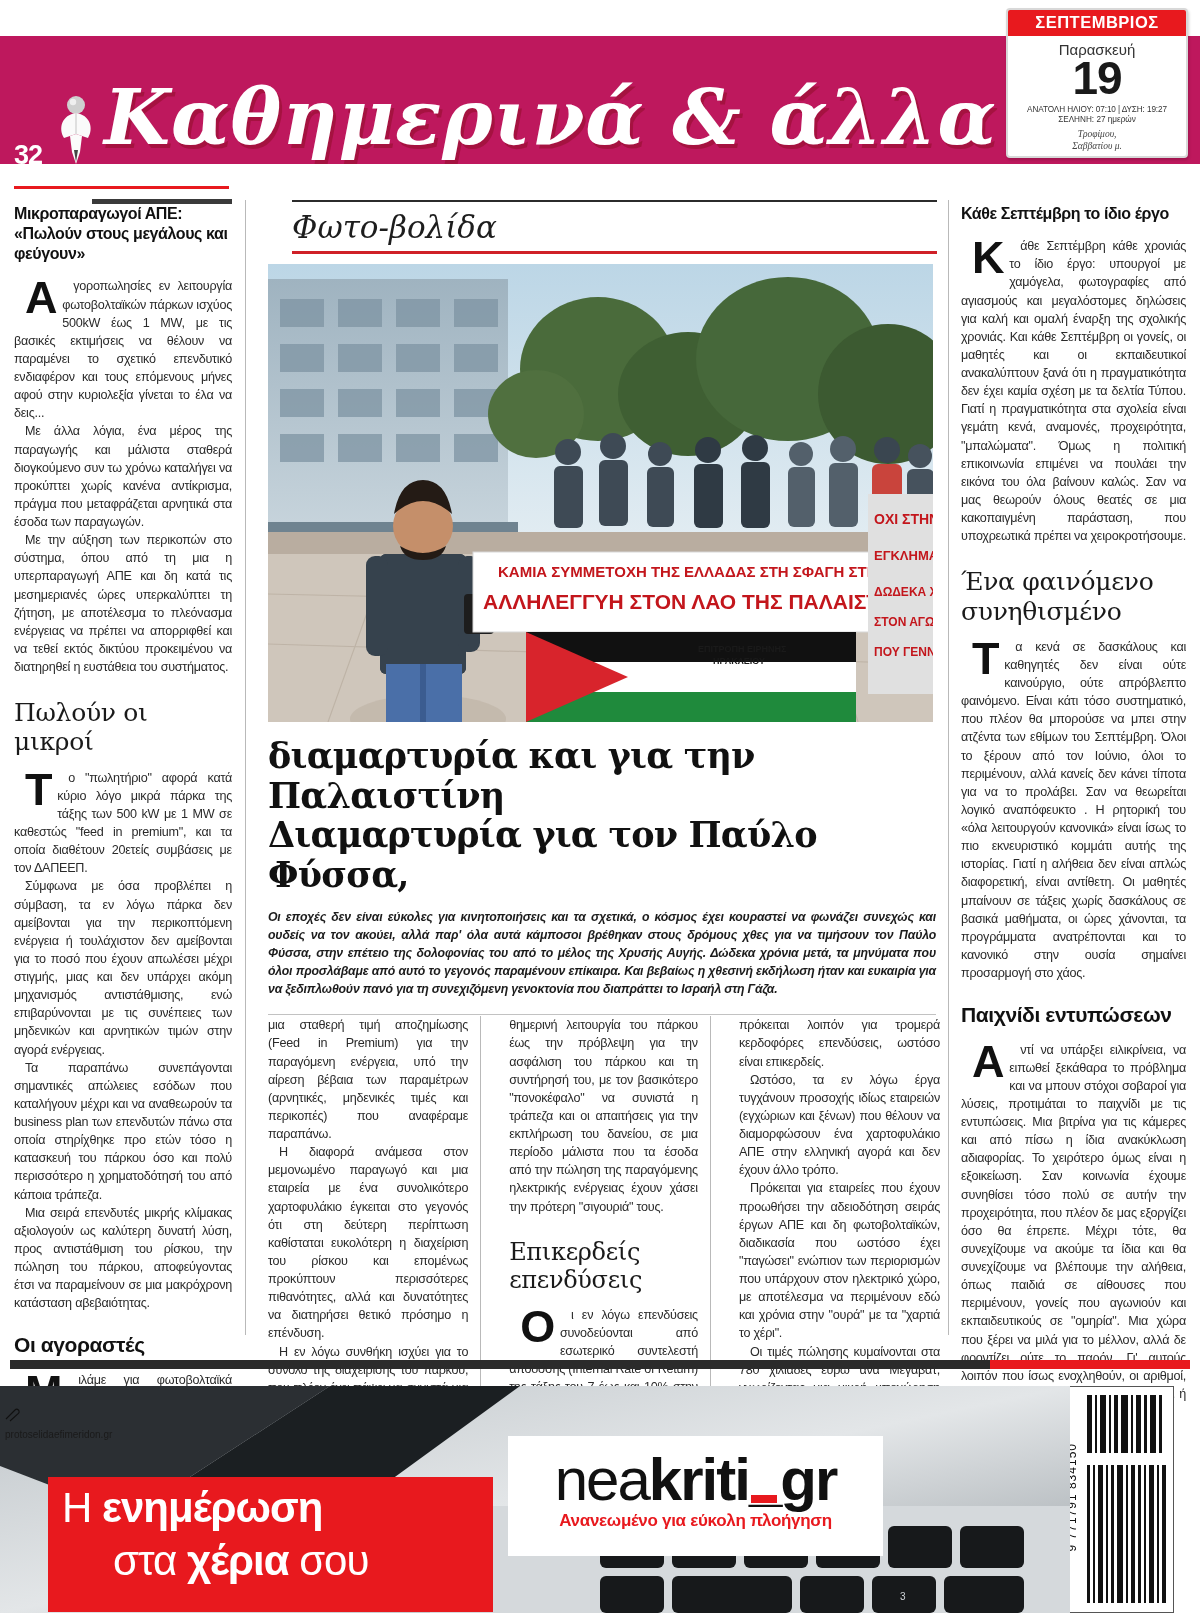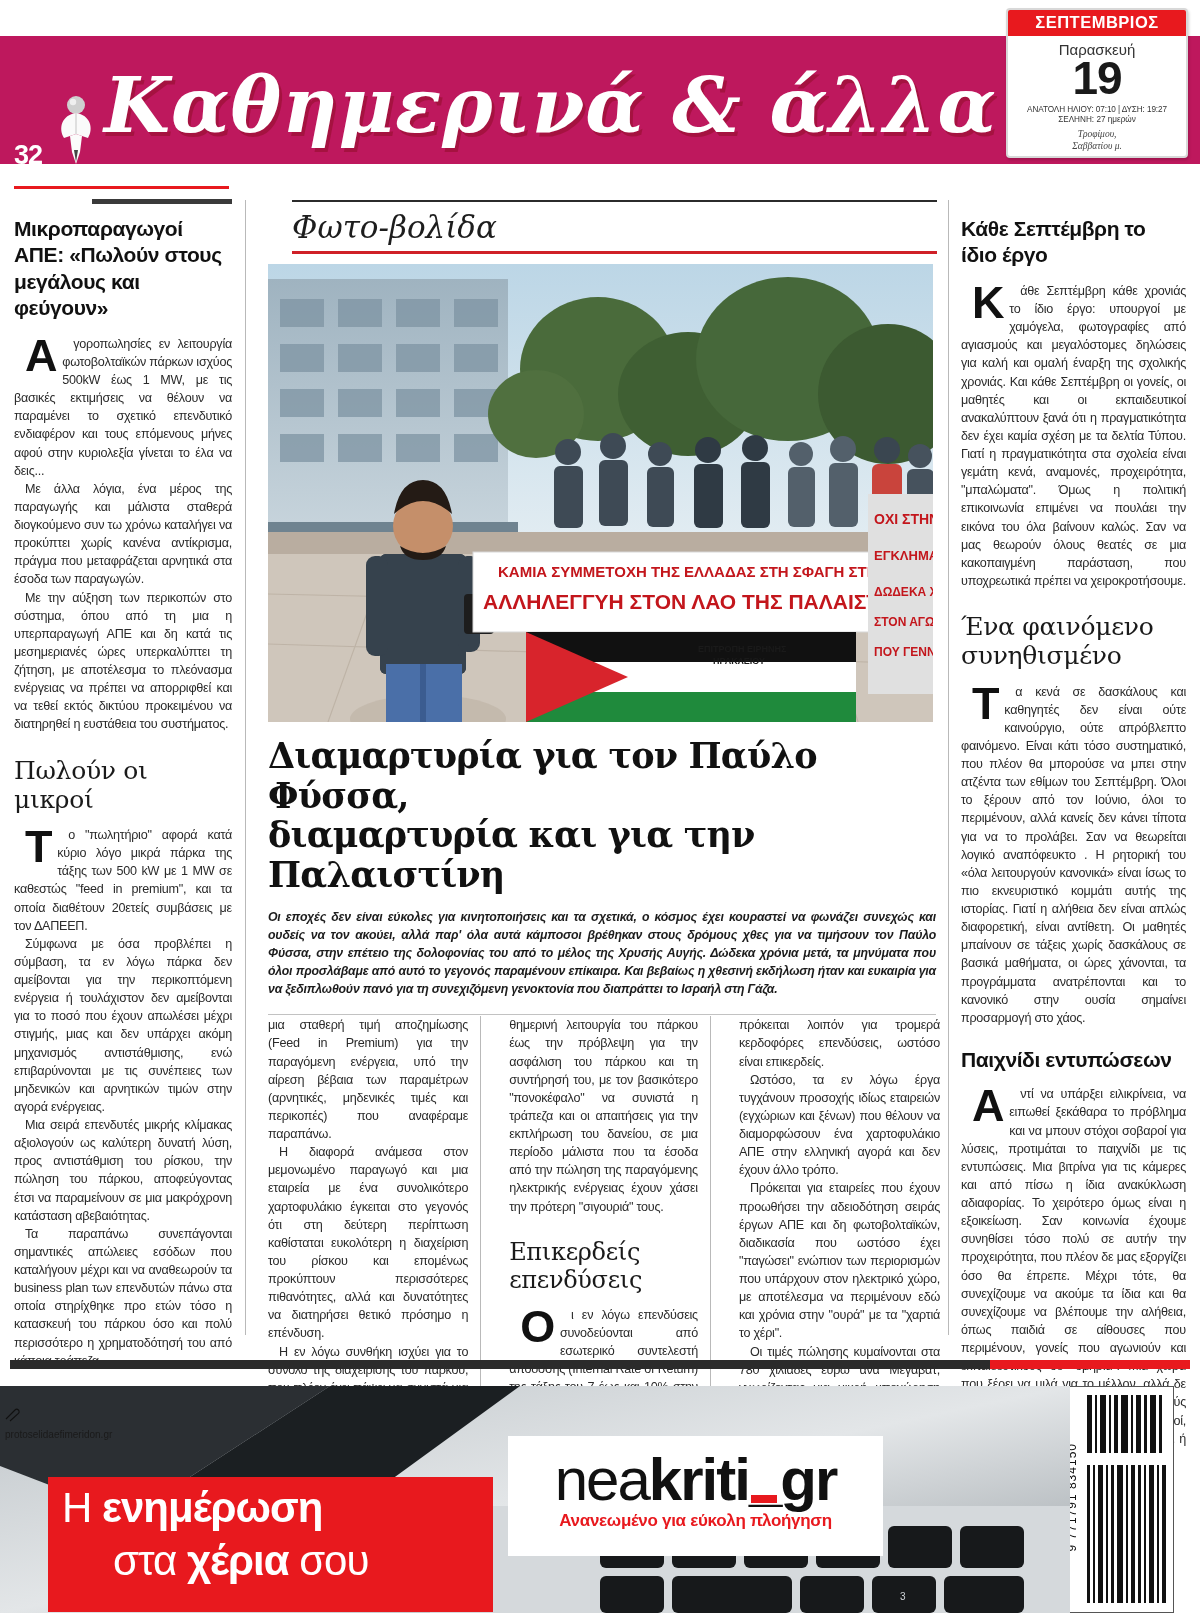--- a/index.html
+++ b/index.html
@@ -23,21 +23,21 @@
     position: absolute; left: 14px; top: 104px;
     color: #ffffff; font-weight: bold; font-size: 27px;
     font-family: "Liberation Sans", sans-serif;
     letter-spacing: -1px;
   }
   .quill {
     position: absolute; left: 52px; top: 58px;
     width: 48px; height: 72px;
   }
   .masthead-title {
-    position: absolute; left: 104px; top: 32px;
+    position: absolute; left: 104px; top: 44px;
     color: #ffffff;
     font-family: "DejaVu Serif", serif;
     font-style: italic;
     font-weight: bold;
     font-size: 76px;
     letter-spacing: 1px;
     line-height: 1;
     text-shadow: 3px 4px 0 rgba(120,10,12,0.35);
     white-space: nowrap;
   }
@@ -107,24 +107,24 @@
     position: absolute; left: 948px; top: 14px;
     width: 238px; height: 1135px;
     border-left: 1px solid #b9b9b9;
     padding-left: 12px;
   }
 
   
   h2.hl-sans {
     font-family: "Liberation Sans", sans-serif;
     font-weight: bold;
-    font-size: 21px;
+    font-size: 16px;
     line-height: 1.26;
     color: #111;
-    margin: 16px 0 13px 0;
+    margin: 4px 0 13px 0;
     letter-spacing: -0.4px;
   }
   h2.hl-serif {
     font-family: "DejaVu Serif", serif;
     font-weight: normal;
     font-size: 25px;
     line-height: 1.17;
     color: #1a1a1a;
     margin: 22px 0 12px 0;
     letter-spacing: -0.3px;
@@ -348,22 +348,22 @@
 
   <div class="col-left">
     <h2 class="hl-sans">Μικροπαραγωγοί ΑΠΕ: «Πωλούν στους μεγάλους και φεύγουν»</h2>
     <p class="body dropcap">Αγοροπωλησίες εν λειτουργία φωτοβολταϊκών πάρκων ισχύος 500kW έως 1 MW, με τις βασικές εκτιμήσεις να θέλουν να παραμένει το σχετικό επενδυτικό ενδιαφέρον και τους επόμενους μήνες αφού στην κυριολεξία γίνεται το έλα να δεις...</p>
     <p class="body">Με άλλα λόγια, ένα μέρος της παραγωγής και μάλιστα σταθερά διογκούμενο συν τω χρόνω καταλήγει να προκύπτει χωρίς κανένα αντίκρισμα, πράγμα που μεταφράζεται αρνητικά στα έσοδα των παραγωγών.</p>
     <p class="body">Με την αύξηση των περικοπών στο σύστημα, όπου από τη μια η υπερπαραγωγή ΑΠΕ και δη κατά τις μεσημεριανές ώρες υπερκαλύπτει τη ζήτηση, με αποτέλεσμα το πλεόνασμα ενέργειας να πρέπει να απορριφθεί και να τεθεί εκτός δικτύου προκειμένου να διατηρηθεί η ευστάθεια του συστήματος.</p>
 
     <h2 class="hl-serif">Πωλούν οι μικροί</h2>
     <p class="body dropcap">Το "πωλητήριο" αφορά κατά κύριο λόγο μικρά πάρκα της τάξης των 500 kW με 1 MW σε καθεστώς "feed in premium", και τα οποία διαθέτουν 20ετείς συμβάσεις με τον ΔΑΠΕΕΠ.</p>
     <p class="body">Σύμφωνα με όσα προβλέπει η σύμβαση, τα εν λόγω πάρκα δεν αμείβονται για την περικοπτόμενη ενέργεια ή τουλάχιστον δεν αμείβονται για το ποσό που έχουν απωλέσει μέχρι στιγμής, μιας και δεν υπάρχει ακόμη μηχανισμός αντιστάθμισης, ενώ επιβαρύνονται με τις συνέπειες των μηδενικών και αρνητικών τιμών στην αγορά ενέργειας.</p>
+    <p class="body">Τα παραπάνω συνεπάγονται σημαντικές απώλειες εσόδων που καταλήγουν μέχρι και να αναθεωρούν τα business plan των επενδυτών πάνω στα οποία στηρίχθηκε προ ετών τόσο η κατασκευή του πάρκου όσο και πολύ περισσότερο η χρηματοδότησή του από κάποια τράπεζα.</p>
     <p class="body">Μια σειρά επενδυτές μικρής κλίμακας αξιολογούν ως καλύτερη δυνατή λύση, προς αντιστάθμιση του ρίσκου, την πώληση του πάρκου, αποφεύγοντας έτσι να παραμείνουν σε μια μακρόχρονη κατάσταση αβεβαιότητας.</p>
-    <p class="body">Τα παραπάνω συνεπάγονται σημαντικές απώλειες εσόδων που καταλήγουν μέχρι και να αναθεωρούν τα business plan των επενδυτών πάνω στα οποία στηρίχθηκε προ ετών τόσο η κατασκευή του πάρκου όσο και πολύ περισσότερο η χρηματοδότησή του από κάποια τράπεζα.</p>
 
     <h2 class="hl-sans" style="font-size:21px;margin:20px 0 12px 0;">Οι αγοραστές</h2>
     <p class="body dropcap">Μιλάμε για φωτοβολταϊκά πάρκα σε λειτουργία με εν ενεργεία σύμβαση με τον ΔΑΠΕΕΠ, πράγμα που σημαίνει ότι έχουν "κλειδώσει"</p>
   </div>
 
   <div class="col-center">
     <div class="photo-head">
       <span class="kicker">Φωτο-βολίδα</span>
     </div>
 
@@ -490,22 +490,22 @@
           <text x="606" y="332" font-family="Liberation Sans, sans-serif" font-size="12" font-weight="bold" fill="#c3161c">ΔΩΔΕΚΑ ΧΡΟΝΙΑ ΜΕ</text>
           <text x="606" y="362" font-family="Liberation Sans, sans-serif" font-size="12" font-weight="bold" fill="#c3161c">ΣΤΟΝ ΑΓΩΝΑ ΕΝΑΝΤΙΑ</text>
           <text x="606" y="392" font-family="Liberation Sans, sans-serif" font-size="12" font-weight="bold" fill="#c3161c">ΠΟΥ ΓΕΝΝΑ ΤΟ ΦΑ</text>
         </g>
         <text x="430" y="388" font-family="Liberation Sans, sans-serif" font-size="9" font-weight="bold" fill="#1a1a1a">ΕΠΙΤΡΟΠΗ ΕΙΡΗΝΗΣ</text>
         <text x="445" y="400" font-family="Liberation Sans, sans-serif" font-size="9" font-weight="bold" fill="#1a1a1a">ΗΡΑΚΛΕΙΟΥ</text>
       </svg>
     </div>
 
     <div class="main-headline">
+      <div>διαμαρτυρία και για την Παλαιστίνη</div>
       <div>Διαμαρτυρία για τον Παύλο Φύσσα,</div>
-      <div>διαμαρτυρία και για την Παλαιστίνη</div>
     </div>
 
     <div class="standfirst">Οι εποχές δεν είναι εύκολες για κινητοποιήσεις και τα σχετικά, ο κόσμος έχει κουραστεί να φωνάζει συνεχώς και ουδείς να τον ακούει, αλλά παρ' όλα αυτά κάμποσοι βρέθηκαν στους δρόμους χθες για να τιμήσουν τον Παύλο Φύσσα, στην επέτειο της δολοφονίας του από το μέλος της Χρυσής Αυγής. Δώδεκα χρόνια μετά, τα μηνύματα που όλοι προσλάβαμε από αυτό το γεγονός παραμένουν επίκαιρα. Και βεβαίως η χθεσινή εκδήλωση ήταν και ευκαιρία για να ξεδιπλωθούν πανό για τη συνεχιζόμενη γενοκτονία που διαπράττει το Ισραήλ στη Γάζα.</div>
     <div class="center-rule"></div>
 
     <div class="tri-cols">
       <div class="tri-col">
         <p class="body noind">μια σταθερή τιμή αποζημίωσης (Feed in Premium) για την παραγόμενη ενέργεια, υπό την αίρεση βέβαια των παραμέτρων (αρνητικές, μηδενικές τιμές και περικοπές) που αναφέραμε παραπάνω.</p>
         <p class="body">Η διαφορά ανάμεσα στον μεμονωμένο παραγωγό και μια εταιρεία με ένα συνολικότερο χαρτοφυλάκιο έγκειται στο γεγονός ότι στη δεύτερη περίπτωση καθίσταται ευκολότερη η διαχείριση του ρίσκου και επομένως προκύπτουν περισσότερες πιθανότητες, αλλά και δυνατότητες να διατηρήσει θετικό πρόσημο η επένδυση.</p>
         <p class="body">Η εν λόγω συνθήκη ισχύει για το σύνολο της διαχείρισης του πάρκου, που πλέον έχει πάψει να συνιστά μια εύκολη υπόθεση με τον παραγωγό να καλείται να προσμετρήσει πολλαπλάσιες παραμέτρους, προκειμένου να διατηρήσει σταθερά αποδοτική την επένδυσή του. Αυτό αφορά από την κα-</p>

